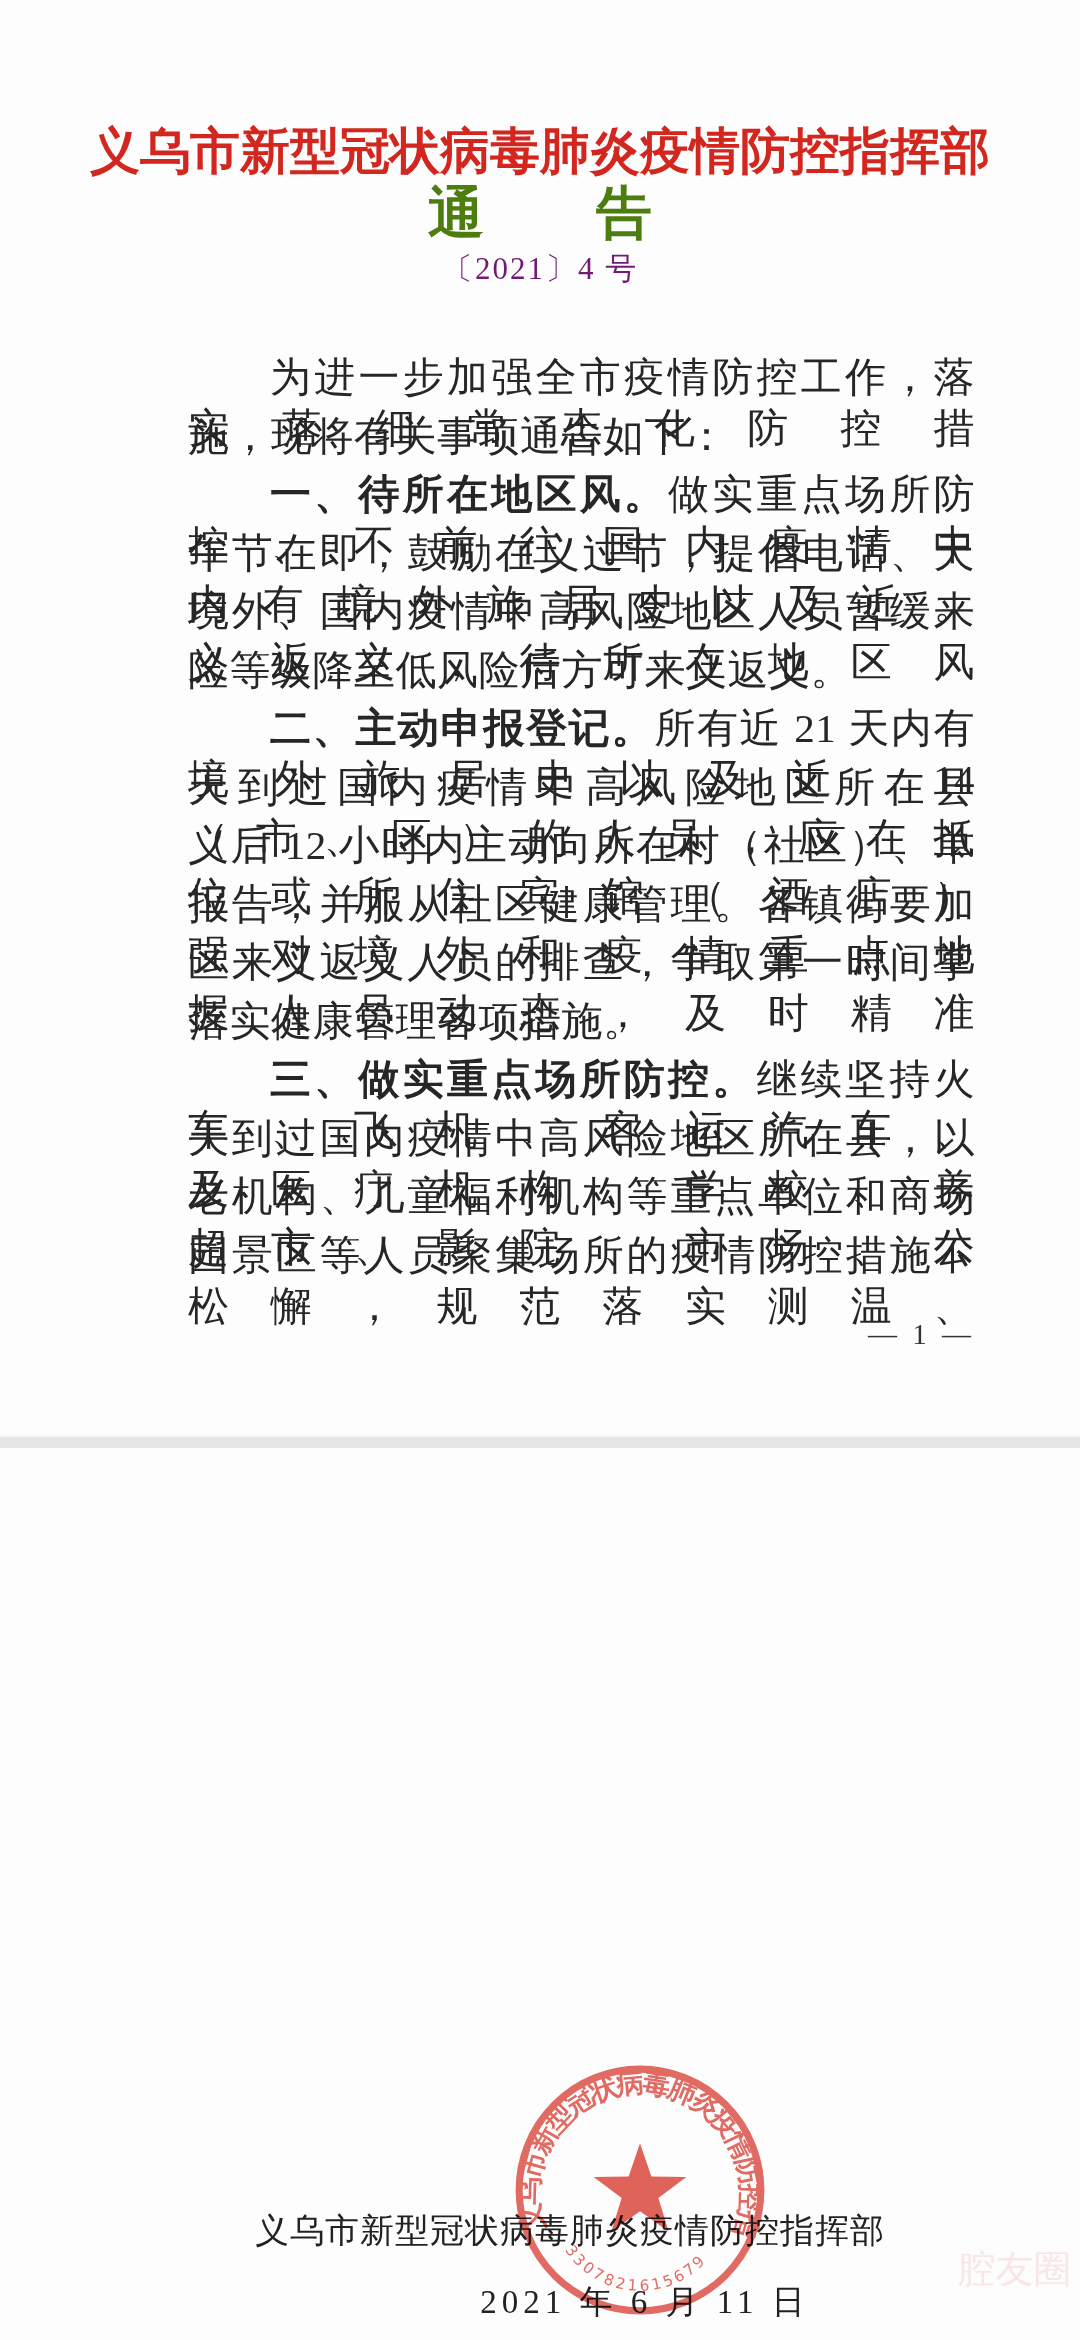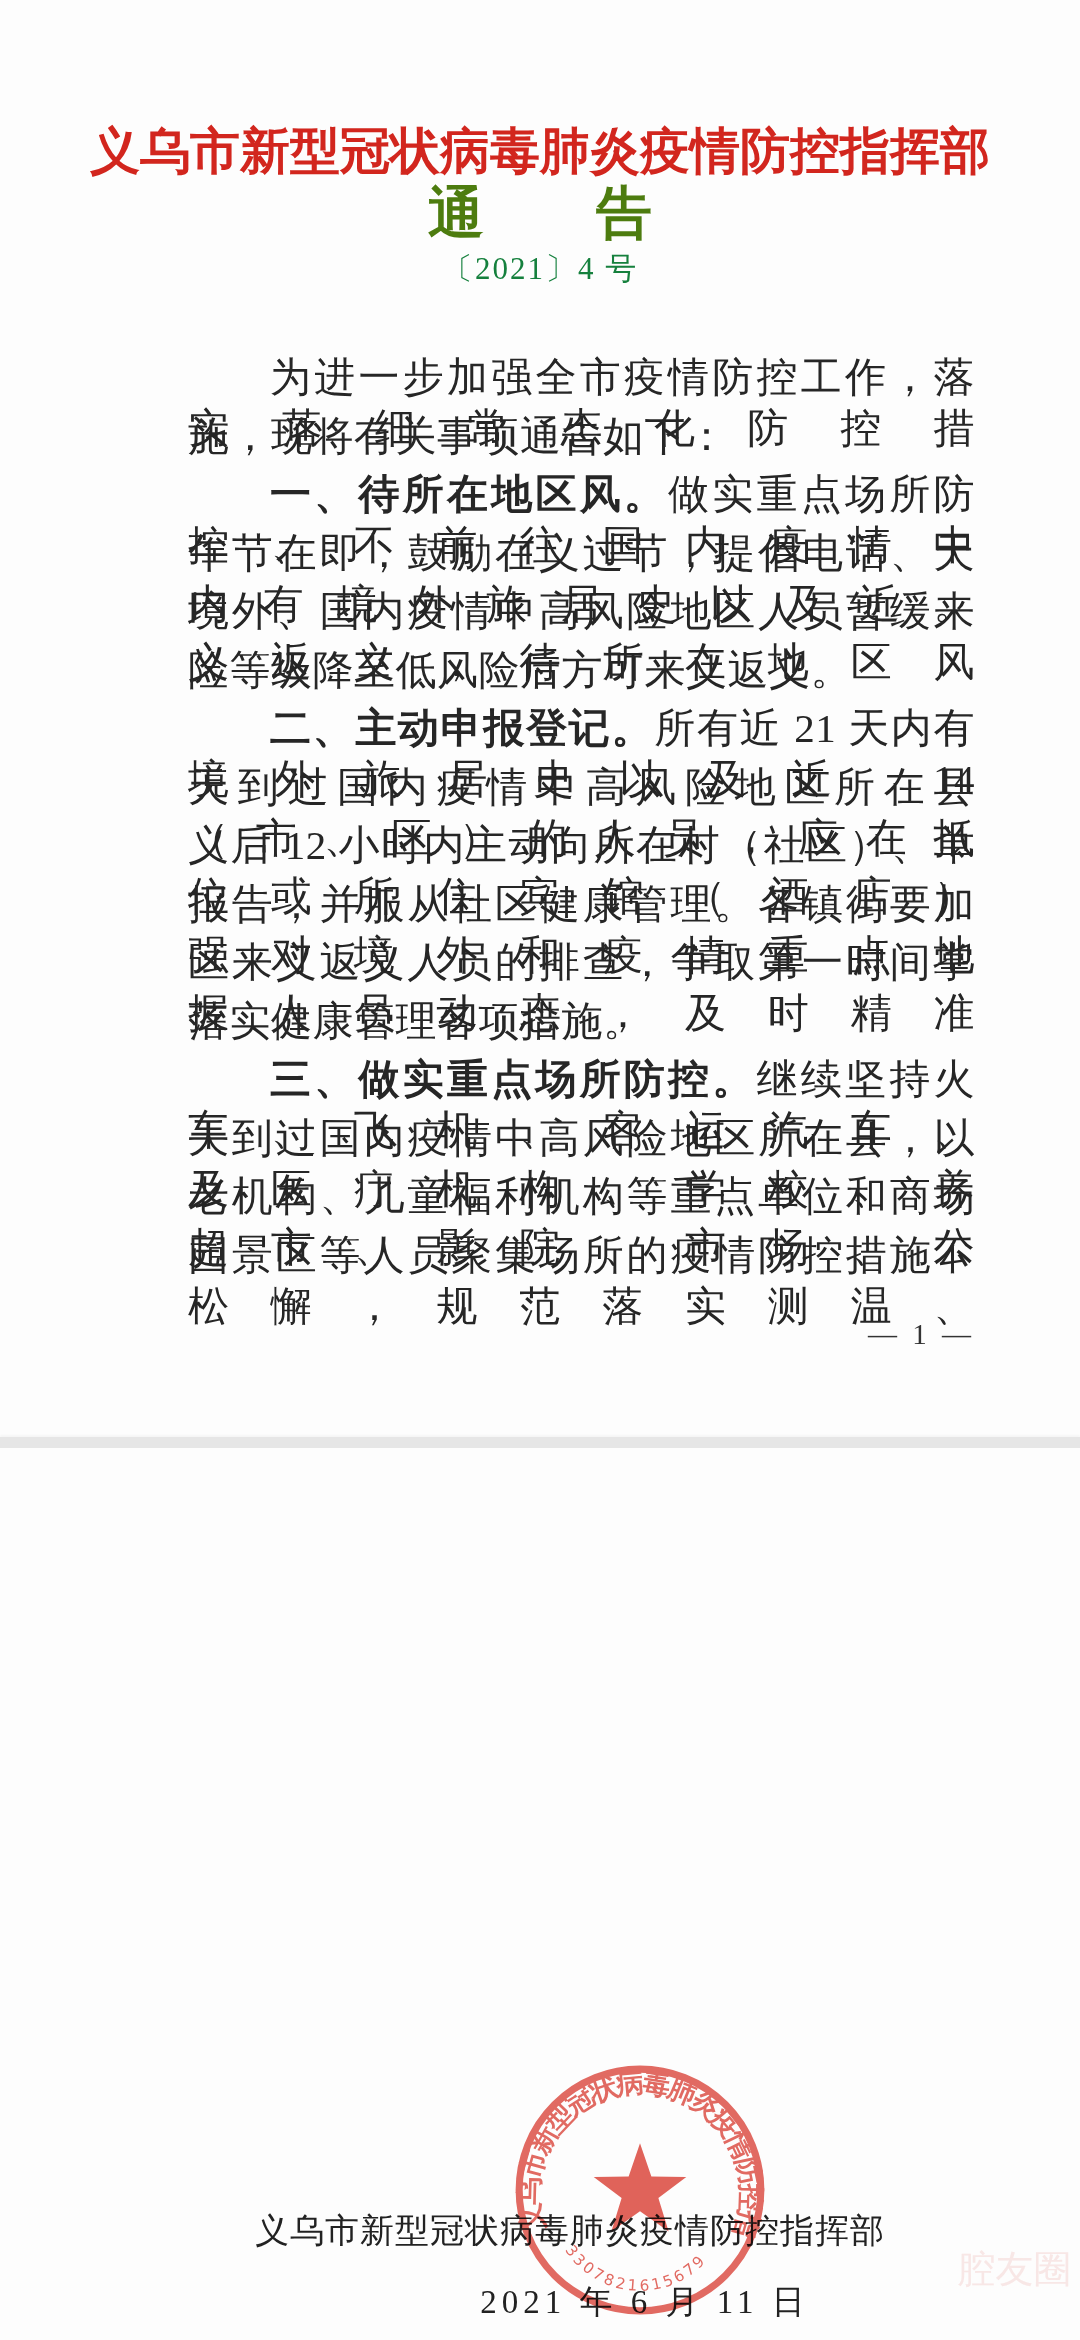--- a/index.html
+++ b/index.html
@@ -9,21 +9,21 @@
   #page1{top:0;height:1437px;}
   #page2{top:1448px;height:892px;}
   .band{position:absolute;left:0;top:1437px;width:1080px;height:11px;background:#e6e6e6;
         box-shadow:0 -2px 2px rgba(0,0,0,0.03),0 2px 2px rgba(0,0,0,0.03);}
   .doc-title{position:absolute;top:118px;left:0;width:1080px;text-align:center;
              font-size:50px;font-weight:700;color:#d2261e;letter-spacing:0px;
              font-family:"Liberation Serif","DejaVu Serif",serif;}
   .doc-subtitle{position:absolute;top:176px;left:0;width:1080px;text-align:center;
                 font-size:56px;font-weight:700;color:#4d7c0f;}
   .doc-number{position:absolute;top:248px;left:0;width:1080px;text-align:center;
-              font-size:31px;color:#15803d;letter-spacing:2px;}
+              font-size:31px;color:#701a75;letter-spacing:2px;}
   .body-block{position:absolute;left:140px;width:835px;}
   #p1-body{top:352px;}
   .bline{font-size:41px;line-height:51px;height:58.5px;text-align:left;white-space:nowrap;
          letter-spacing:0.5px;margin-left:48px;}
   .bline.fill{white-space:normal;text-align:justify;text-align-last:justify;}
   .bline.ind{text-indent:2em;}
   .lead{font-weight:700;font-family:"Liberation Sans","DejaVu Sans",sans-serif;
         letter-spacing:0.5px;}
   .pagenum{position:absolute;top:1318px;left:140px;width:835px;text-align:right;
            font-size:29px;color:#333;letter-spacing:4px;}

